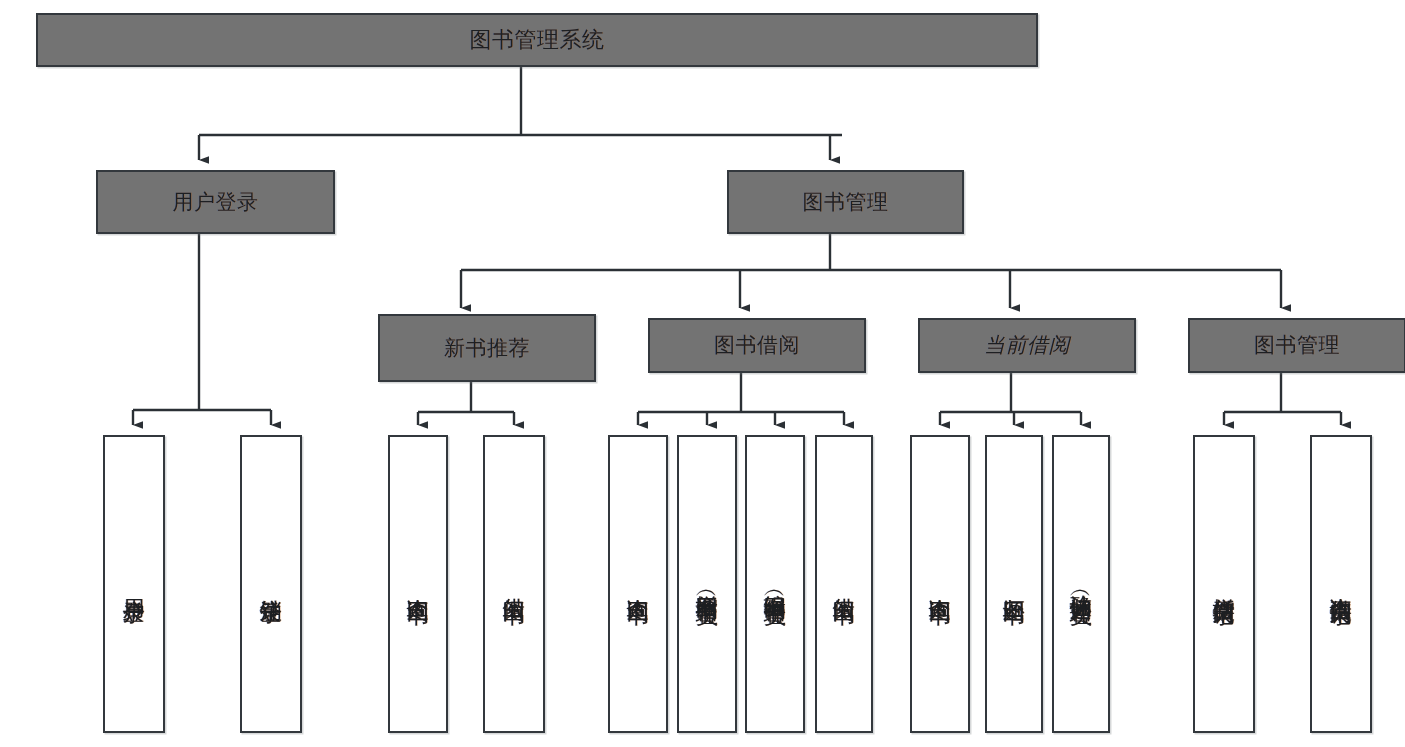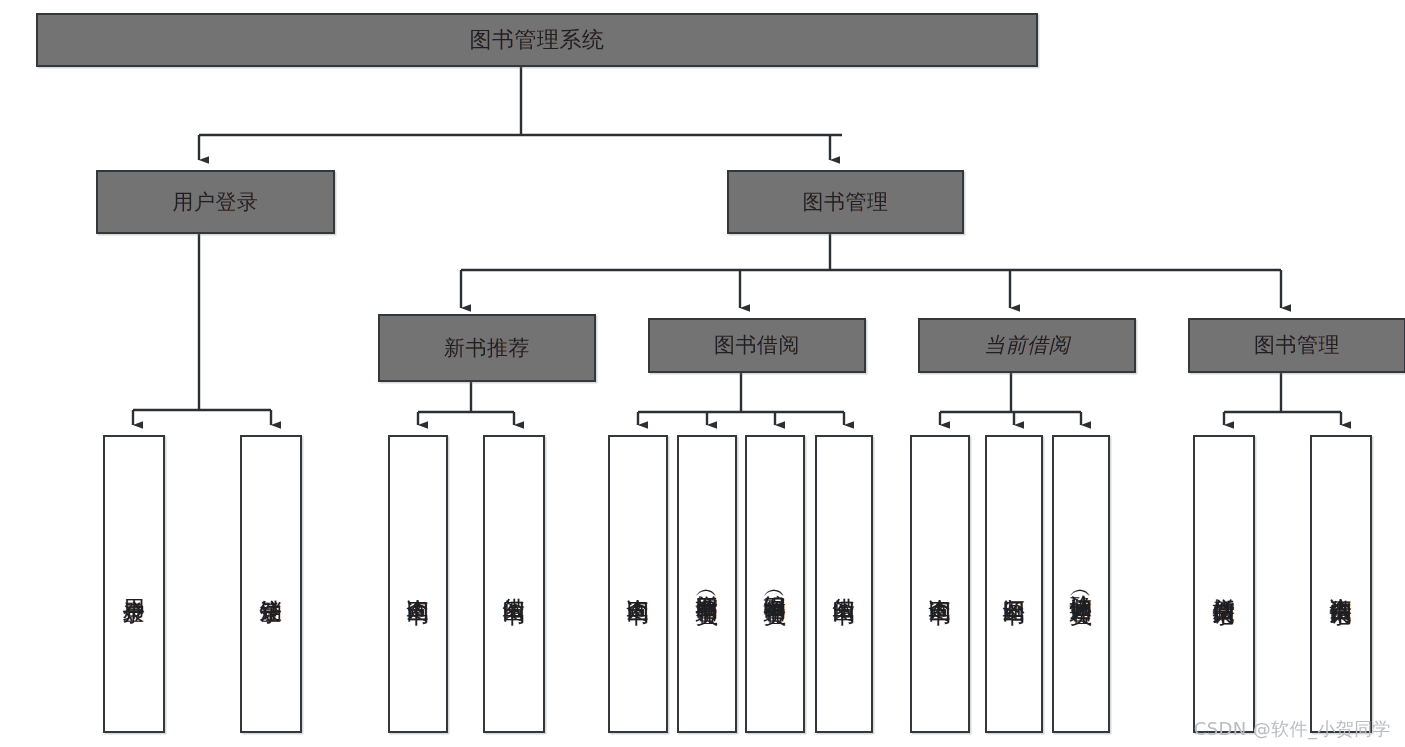--- a/index.html
+++ b/index.html
@@ -190,15 +190,14 @@
   <div class="leaf-box" style="left:1052px; top:435px; width:58px; height:298px;">
     <span class="leaf-label">确认归还（管理员）</span>
   </div>
   <div class="leaf-box" style="left:1193px; top:435px; width:62px; height:298px;">
     <span class="leaf-label">新增借阅记录</span>
   </div>
   <div class="leaf-box" style="left:1310px; top:435px; width:62px; height:298px;">
     <span class="leaf-label">查询借阅记录</span>
   </div>
 
-  <div id="watermark">CSDN @软件_小贺同学</div>
 
 </div>
 
 </body></html>

